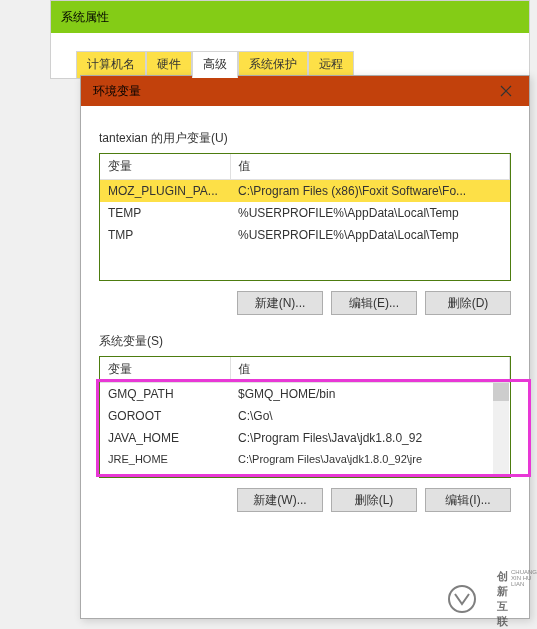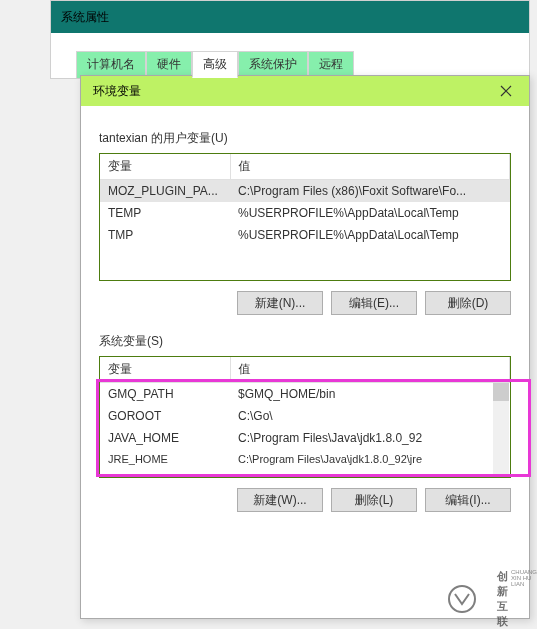--- a/index.html
+++ b/index.html
@@ -22,35 +22,35 @@
       top: 0;
       width: 480px;
       background: #ffffff;
       border: 1px solid #d0d0d0;
     }
     .parent-titlebar {
       height: 32px;
       display: flex;
       align-items: center;
       padding: 0 10px;
-      background: #0f766e;
+      background: #84cc16;
     }
     .parent-title {
       color: #000000;
       font-size: 12px;
     }
     .tabs {
       display: flex;
       margin: 18px 0 0 25px;
     }
     .tab {
       padding: 4px 10px;
       border: 1px solid #d4d4d4;
       border-bottom: none;
-      background: #86efac;
+      background: #fde047;
       margin-right: 0;
       color: #333;
     }
     .tab.active {
       background: #ffffff;
       border-bottom: 1px solid #ffffff;
       position: relative;
       z-index: 2;
     }
     .child-window {
@@ -62,21 +62,21 @@
       background: #ffffff;
       border: 1px solid #aaaaaa;
       box-shadow: 2px 2px 8px rgba(0,0,0,0.15);
     }
     .child-titlebar {
       height: 30px;
       display: flex;
       align-items: center;
       justify-content: space-between;
       padding: 0 8px 0 12px;
-      background: #bef264;
+      background: #c2410c;
     }
     .child-title {
       color: #000000;
       font-size: 12px;
     }
     .close-btn {
       width: 30px;
       height: 24px;
       display: flex;
       align-items: center;
@@ -111,21 +111,21 @@
       color: #333;
       background: #ffffff;
     }
     .tbl td {
       padding: 4px 8px;
       color: #333;
       white-space: nowrap;
       overflow: hidden;
     }
     .tbl tr.selected td {
-      background: #e5e5e5;
+      background: #fde047;
     }
     .col-var { width: 130px; }
     .user-table { height: 128px; }
     .sys-table-wrapper { position: relative; }
     .sys-table { height: 122px; overflow: hidden; }
     .highlight-box {
       position: absolute;
       left: -3px;
       top: 23px;
       width: 435px;

